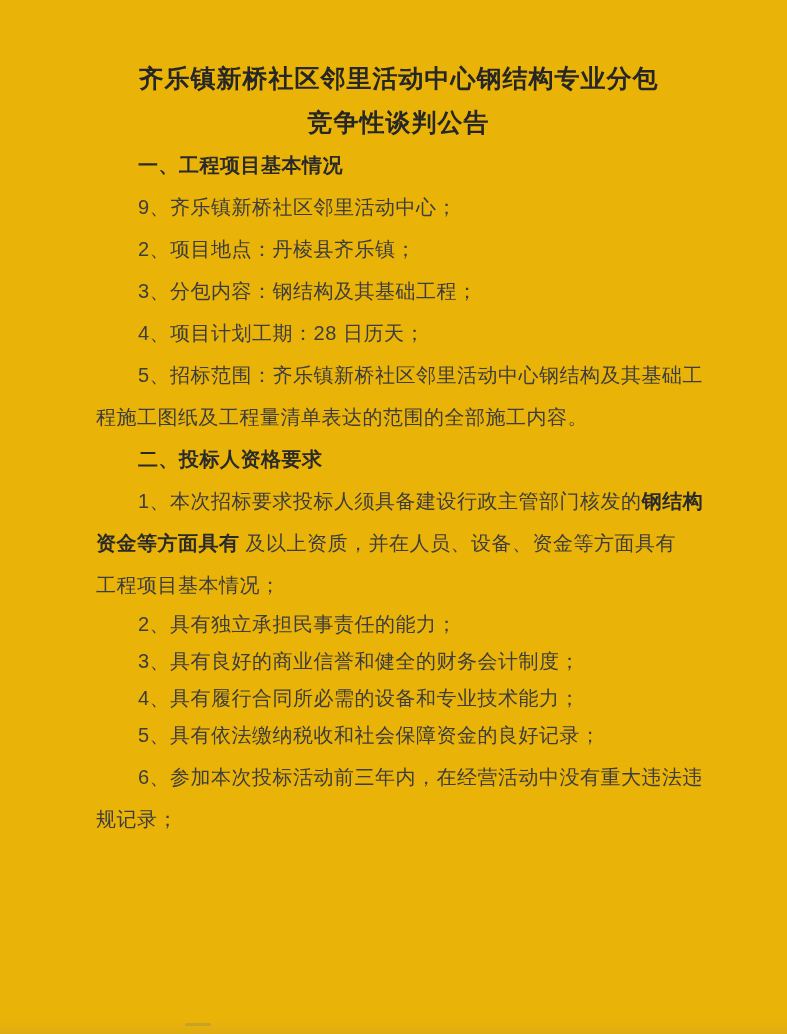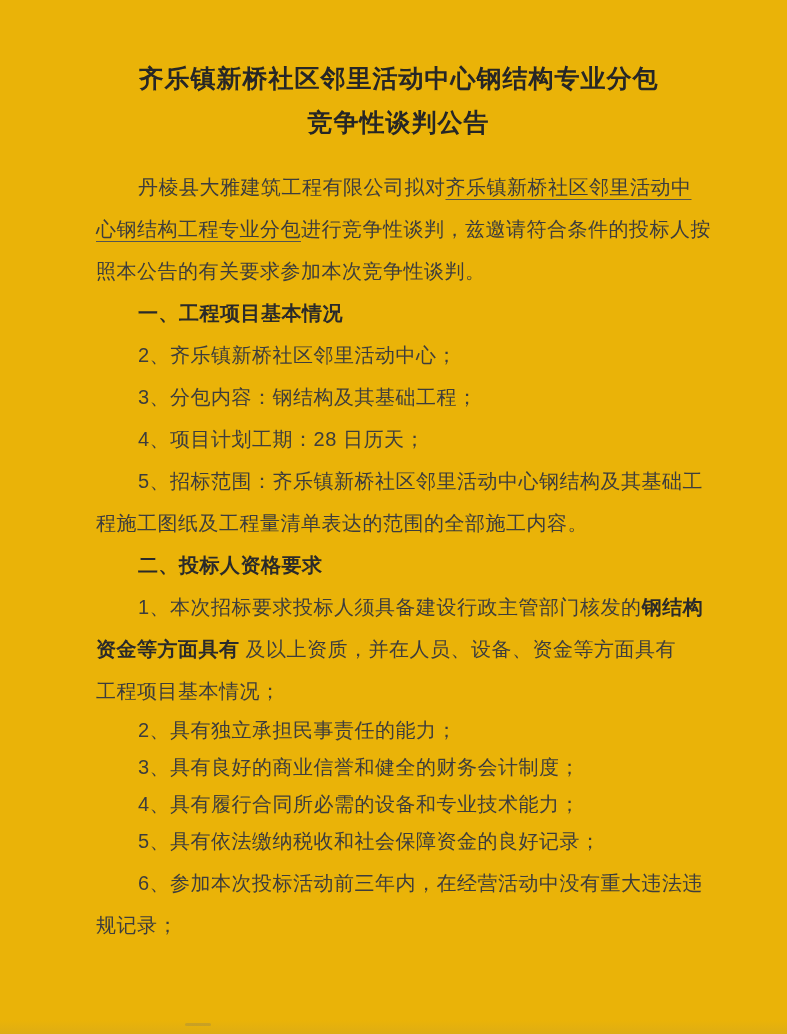--- a/index.html
+++ b/index.html
@@ -83,33 +83,25 @@
 </style>
 </head>
 <body>
 
 <div class="page">
   <div class="content">
 
     <div class="title-line">齐乐镇新桥社区邻里活动中心钢结构专业分包</div>
     <div class="title-line">竞争性谈判公告</div>
 
-    <div class="intro-block">
-      <div class="body-line indent">
-        <span>丹棱县大雅建筑工程有限公司拟对</span><span class="ul">齐乐镇新桥社区邻里活动中</span>
-      </div>
-      <div class="body-line">
-        <span class="ul">心钢结构工程专业分包</span><span>进行竞争性谈判，兹邀请符合条件的投标人按</span>
-      </div>
-      <div class="body-line">照本公告的有关要求参加本次竞争性谈判。</div>
-    </div>
 
     <div>
       <div class="body-line indent heading">一、工程项目基本情况</div>
-      <div class="body-line indent">2、齐乐镇新桥社区邻里活动中心；</div>
+      <div class="body-line indent">9、齐乐镇新桥社区邻里活动中心；</div>
+      <div class="body-line indent">2、项目地点：丹棱县齐乐镇；</div>
       <div class="body-line indent">3、分包内容：钢结构及其基础工程；</div>
       <div class="body-line indent">4、项目计划工期：28 日历天；</div>
       <div class="body-line indent">5、招标范围：齐乐镇新桥社区邻里活动中心钢结构及其基础工</div>
       <div class="body-line">程施工图纸及工程量清单表达的范围的全部施工内容。</div>
     </div>
 
     <div>
       <div class="body-line indent heading">二、投标人资格要求</div>
       <div class="body-line indent">
         <span>1、本次招标要求投标人须具备建设行政主管部门核发的</span><span class="bold">钢结构</span>

